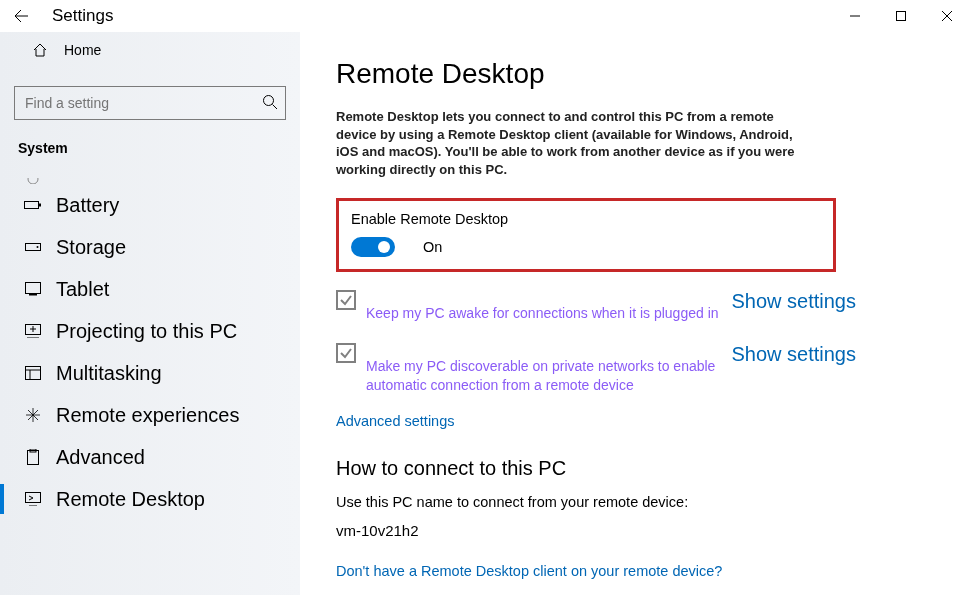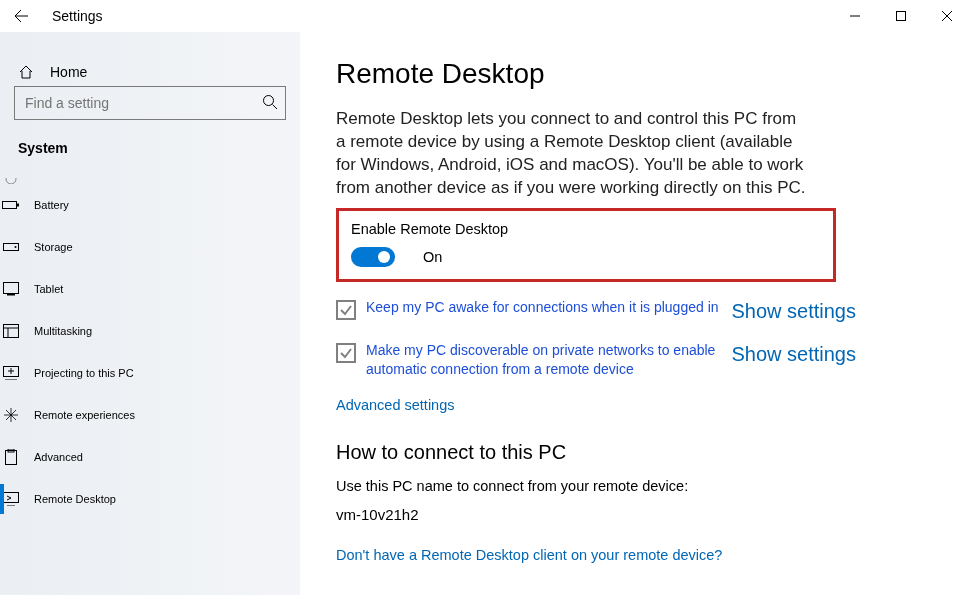--- a/index.html
+++ b/index.html
@@ -1,48 +1,48 @@
 <!DOCTYPE html>
 <html><head>
 <meta charset="utf-8">
 <style>
   * { box-sizing: border-box; margin: 0; padding: 0; font-family: "Segoe UI", Tahoma, sans-serif; }
   body { width: 970px; height: 595px; overflow: hidden; background: #fff; font-size: 14px; color: #000; }
   .titlebar { height: 32px; display: flex; align-items: center; justify-content: flex-end; }
   .titlebar-left { position: absolute; left: 0; top: 0; display: flex; align-items: center; height: 32px; }
   .back-btn { width: 42px; height: 32px; display: flex; align-items: center; justify-content: center; cursor: pointer; }
-  .app-title { font-size: 14px; margin-left: 10px; color: #000; }
+  .app-title { font-size: 17px; margin-left: 10px; color: #000; }
   .win-controls { display: flex; }
   .win-btn { width: 46px; height: 32px; display: flex; align-items: center; justify-content: center; cursor: pointer; }
   .win-btn svg { width: 10px; height: 10px; }
   .layout { display: flex; height: calc(595px - 32px); }
   .sidebar { width: 300px; background: linear-gradient(to right, #ebeef2 0%, #f3f5f8 100%); padding-top: 10px; position: relative; }
-  .home-row { display: flex; align-items: flex-end; height: 38px; padding-left: 18px; cursor: pointer; font-size: 14px; }
+  .home-row { display: flex; align-items: flex-start; height: 38px; padding-left: 32px; cursor: pointer; font-size: 14px; }
   .home-row .icon { width: 18px; margin-right: 14px; display:flex; align-items:center; }
   .search-wrap { margin: 6px 14px 14px 14px; position: relative; }
   .search-input { width: 100%; height: 34px; border: 1px solid #7a7a7a; background: transparent; padding: 0 34px 0 10px; font-size: 14px; color: #555; outline: none; }
   .search-icon { position: absolute; right: 8px; top: 8px; width: 16px; height: 16px; color: #333; }
   .section-label { font-weight: 700; font-size: 14px; padding: 6px 18px 10px 18px; }
   .nav-list { overflow: hidden; }
-  .nav-item { display: flex; align-items: center; height: 42px; padding-left: 2px; cursor: pointer; font-size: 11px; position: relative; }
+  .nav-item { display: flex; align-items: center; height: 42px; padding-left: 24px; cursor: pointer; font-size: 20px; position: relative; }
   .nav-item .icon { width: 18px; margin-right: 14px; display:flex; align-items:center; justify-content:center; }
   .nav-item.cut { height: 18px; align-items: flex-end; overflow: hidden; color: #888; }
   .nav-item.active::before { content:""; position:absolute; left:0; top:6px; bottom:6px; width:4px; background:#0078d4; }
   .content { flex: 1; padding: 26px 36px 0 36px; overflow-y: auto; position: relative; }
   .page-title { font-size: 28px; font-weight: 400; margin-bottom: 18px; }
-  .desc { max-width: 470px; font-size: 17px; line-height: 1.35; color: #222; margin-bottom: 8px; }
+  .desc { max-width: 470px; font-size: 13px; line-height: 1.35; color: #222; margin-bottom: 20px; font-weight: bold; }
   .highlight-box { border: 3px solid #c62828; padding: 10px 28px 12px 12px; width: 500px; margin-bottom: 16px; }
   .toggle-label { font-size: 14.5px; margin-bottom: 10px; }
   .toggle-row { display: flex; align-items: center; gap: 28px; }
   .toggle { width: 44px; height: 20px; border-radius: 10px; background: #0078d4; position: relative; cursor: pointer; }
   .toggle .knob { width: 12px; height: 12px; border-radius: 50%; background: #fff; position: absolute; top: 4px; right: 5px; }
   .toggle-state { font-size: 14.5px; }
   .opt-row { display: flex; align-items: flex-start; gap: 10px; width: 520px; margin-bottom: 18px; }
   .opt-check { width: 20px; height: 20px; border: 2px solid #808080; display:flex; align-items:center; justify-content:center; color:#808080; flex-shrink:0; margin-top:2px; }
-  .opt-text { flex: 1; color: #1d4ed8; font-size: 14px; line-height: 1.35; }
+  .opt-text { flex: 1; color: #8b5cf6; font-size: 14px; line-height: 1.35; margin-top: 16px; }
   .opt-link { color: #0066b4; font-size: 20px; white-space: nowrap; margin-top:2px; cursor:pointer; }
   .link { color: #0066b4; font-size: 14.5px; cursor:pointer; display:inline-block; }
   .subhead { font-size: 20px; font-weight: 400; margin-top: 28px; margin-bottom: 14px; }
   .plain { font-size: 14.5px; margin-bottom: 12px; }
   .pcname { font-size: 15px; margin-bottom: 24px; }
 </style>
 </head>
 <body>
 
 <div class="titlebar">
@@ -123,34 +123,34 @@
             <svg width="16" height="14" viewBox="0 0 16 14">
               <rect x="0.5" y="0.5" width="15" height="11" stroke="#000" fill="none"></rect>
               <rect x="4" y="12" width="8" height="1.5" fill="#000"></rect>
             </svg>
           </span>
         <span>Tablet</span>
       </div>
       <div class="nav-item">
         <span class="icon">
             <svg width="16" height="14" viewBox="0 0 16 14">
+              <rect x="0.5" y="0.5" width="15" height="10" stroke="#000" fill="none"></rect>
+              <path d="M2 14 H14 M5 5 L11 5 M8 2 V8" stroke="#000"></path>
+            </svg>
+          </span>
+        <span>Projecting to this PC</span>
+      </div>
+      <div class="nav-item">
+        <span class="icon">
+            <svg width="16" height="14" viewBox="0 0 16 14">
               <rect x="0.5" y="0.5" width="15" height="13" stroke="#000" fill="none"></rect>
               <path d="M0 4 H16 M5 4 V14" stroke="#000"></path>
             </svg>
           </span>
         <span>Multitasking</span>
-      </div>
-      <div class="nav-item">
-        <span class="icon">
-            <svg width="16" height="14" viewBox="0 0 16 14">
-              <rect x="0.5" y="0.5" width="15" height="10" stroke="#000" fill="none"></rect>
-              <path d="M2 14 H14 M5 5 L11 5 M8 2 V8" stroke="#000"></path>
-            </svg>
-          </span>
-        <span>Projecting to this PC</span>
       </div>
       <div class="nav-item">
         <span class="icon">
             <svg width="16" height="16" viewBox="0 0 16 16">
               <path d="M3 3 L13 13 M13 3 L3 13 M8 1 V15 M1 8 H15" stroke="#000" stroke-width="0.8"></path>
             </svg>
           </span>
         <span>Remote experiences</span>
       </div>
       <div class="nav-item">

